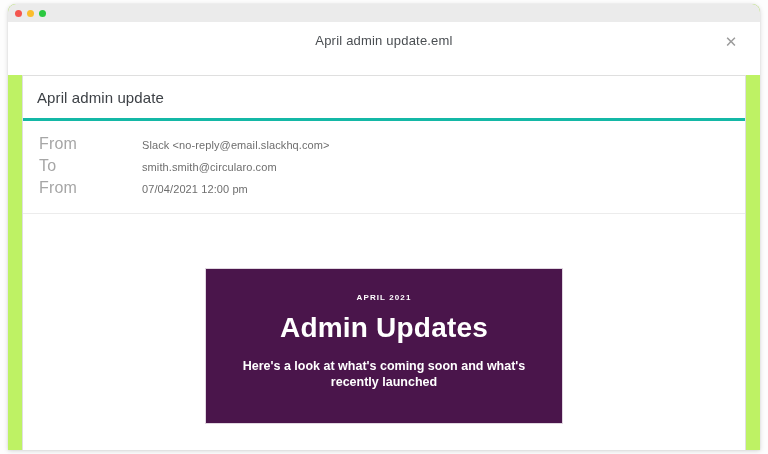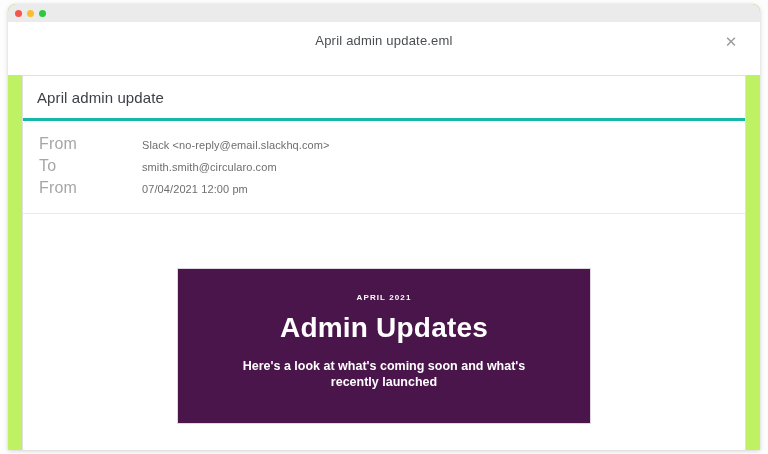--- a/index.html
+++ b/index.html
@@ -67,21 +67,21 @@
   .meta-row { display: flex; align-items: baseline; height: 22px; }
   .meta-label {
     width: 103px; flex: 0 0 103px;
     font-size: 16px; color: #a6a6a6; letter-spacing: 0.2px;
   }
   .meta-value { font-size: 11px; color: #6e6e6e; letter-spacing: 0.1px; }
 
   
   .email-body { padding-top: 55px; display: flex; justify-content: center; }
   .banner {
-    width: 412px; height: 154px;
+    width: 356px; height: 154px;
     background: #4a154b;
     box-shadow: 0 0 0 1px #e0d6e0;
     color: #ffffff; text-align: center;
   }
   .banner-eyebrow {
     padding-top: 24px;
     font-size: 8px; font-weight: 700; letter-spacing: 1.1px;
   }
   .banner-title {
     margin-top: 10px;

